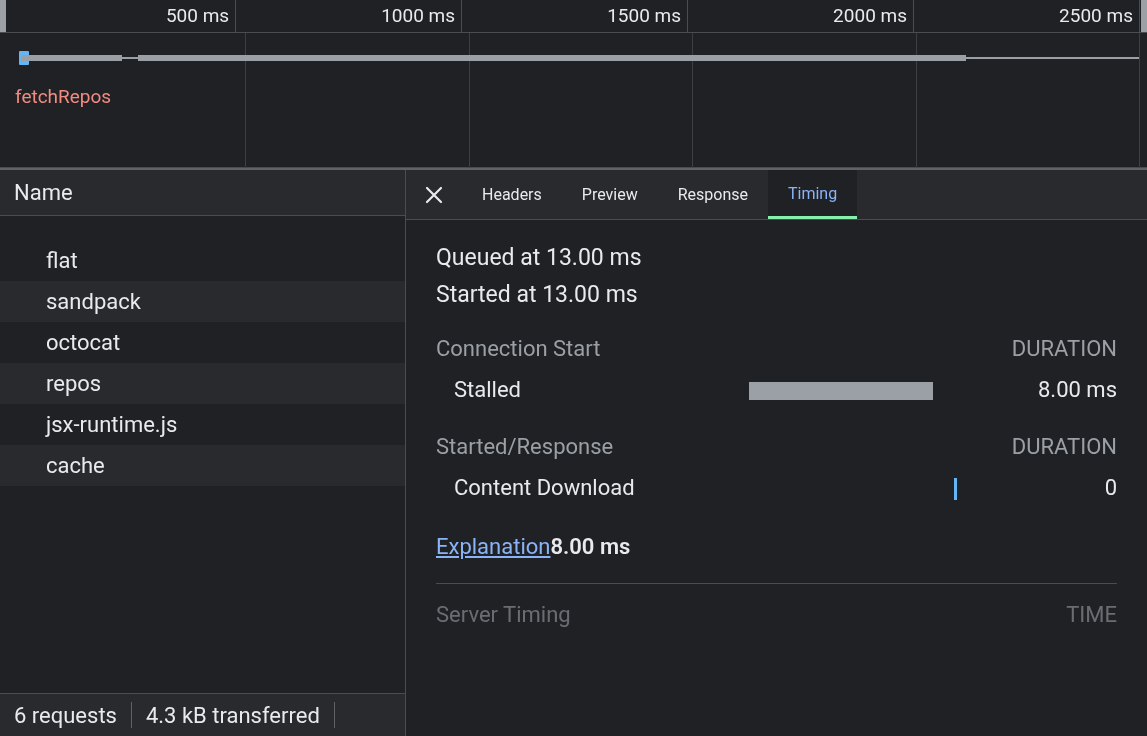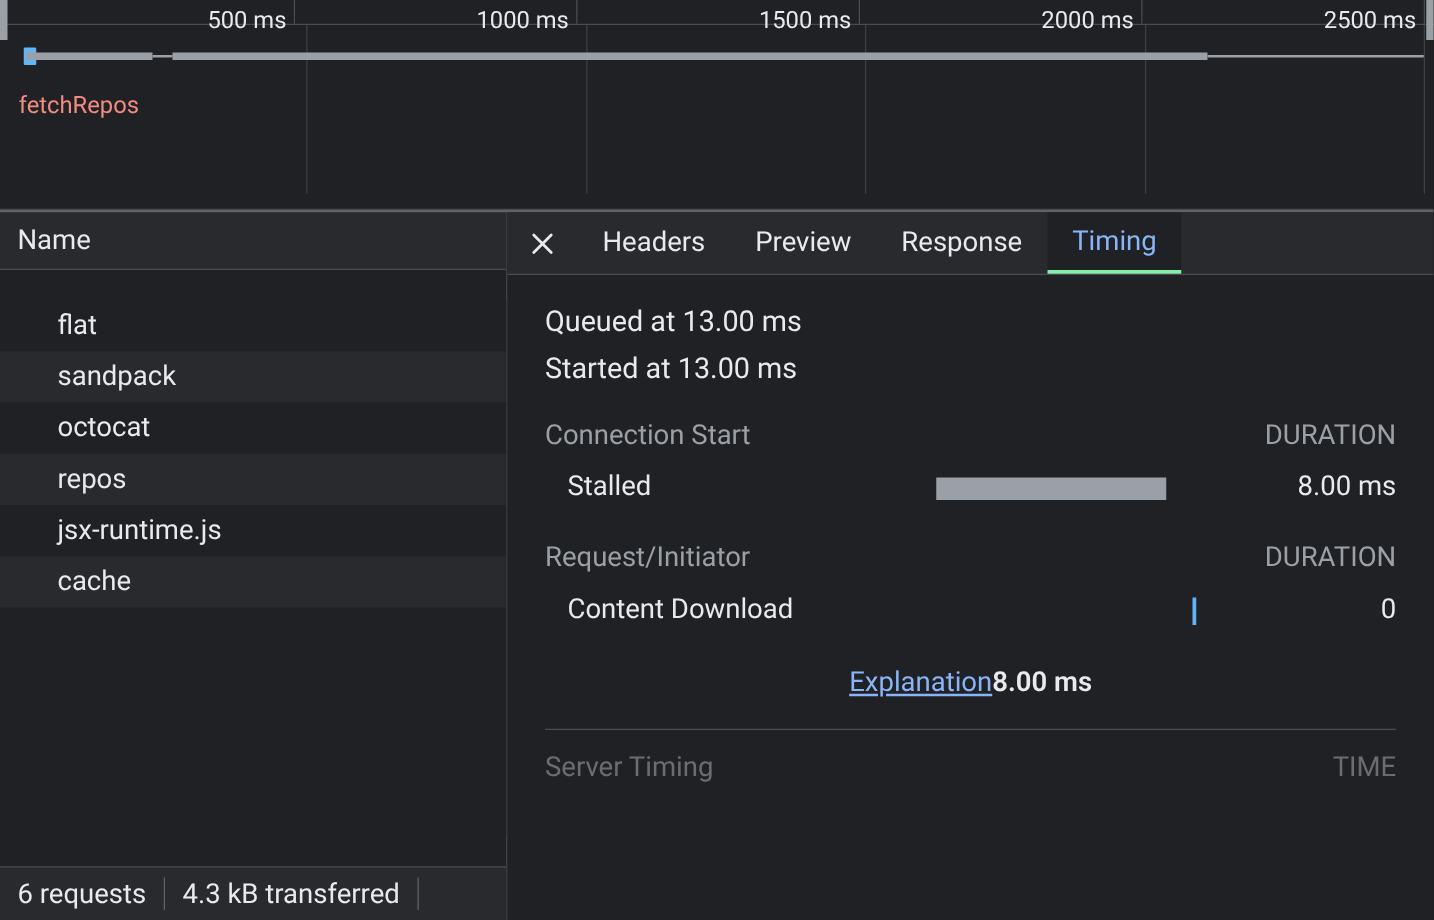--- a/index.html
+++ b/index.html
@@ -14,21 +14,21 @@
 }
 
 
 .timeline {
   height: 168px;
   border-bottom: 1px solid #494c50;
   position: relative;
   background: #202124;
 }
 .timeline-ruler {
-  height: 20px;
+  height: 33px;
   position: relative;
   border-bottom: 1px solid #494c50;
 }
 .ruler-tick {
   position: absolute;
   top: 0;
   height: 100%;
   border-left: 1px solid #494c50;
 }
 .ruler-label {
@@ -165,21 +165,21 @@
   align-items:center;
   justify-content:center;
   color: #e8eaed;
   font-size: 22px;
   cursor: pointer;
 }
 .tab {
   padding: 0 20px;
   display:flex;
   align-items:center;
-  font-size: 22px;
+  font-size: 16px;
   color: #e8eaed;
   cursor: pointer;
 }
 .tab.active {
   color: #8ab4f8;
   background: #202124;
   border-bottom: 3px solid #86efac;
 }
 .details-body {
   flex:1;
@@ -222,21 +222,21 @@
   position:absolute;
   right: 0;
   top: 2px;
   width: 3px;
   height: 22px;
   background: #64b5f6;
 }
 .row-value { width: 160px; text-align: right; }
 .explain-row {
   display:flex;
-  justify-content: center;
+  justify-content: flex-start;
   align-items:center;
   margin-top: 30px;
   padding-bottom: 24px;
 }
 .explain-link {
   color: #8ab4f8;
   text-decoration: underline;
   font-size: 22px;
   cursor:pointer;
 }
@@ -335,21 +335,21 @@
           <div class="row-label">Stalled</div>
           <div class="row-bar">
               <div class="bar-stalled"></div>
             </div>
           <div class="row-value">8.00 ms</div>
         </div>
       </div>
 
       <div class="section">
         <div class="section-head">
-          <span>Request/Initiator</span>
+          <span>Started/Response</span>
           <span>DURATION</span>
         </div>
         <div class="section-row">
           <div class="row-label">Content Download</div>
           <div class="row-bar">
               <div class="bar-dl"></div>
             </div>
           <div class="row-value">0</div>
         </div>
       </div>

